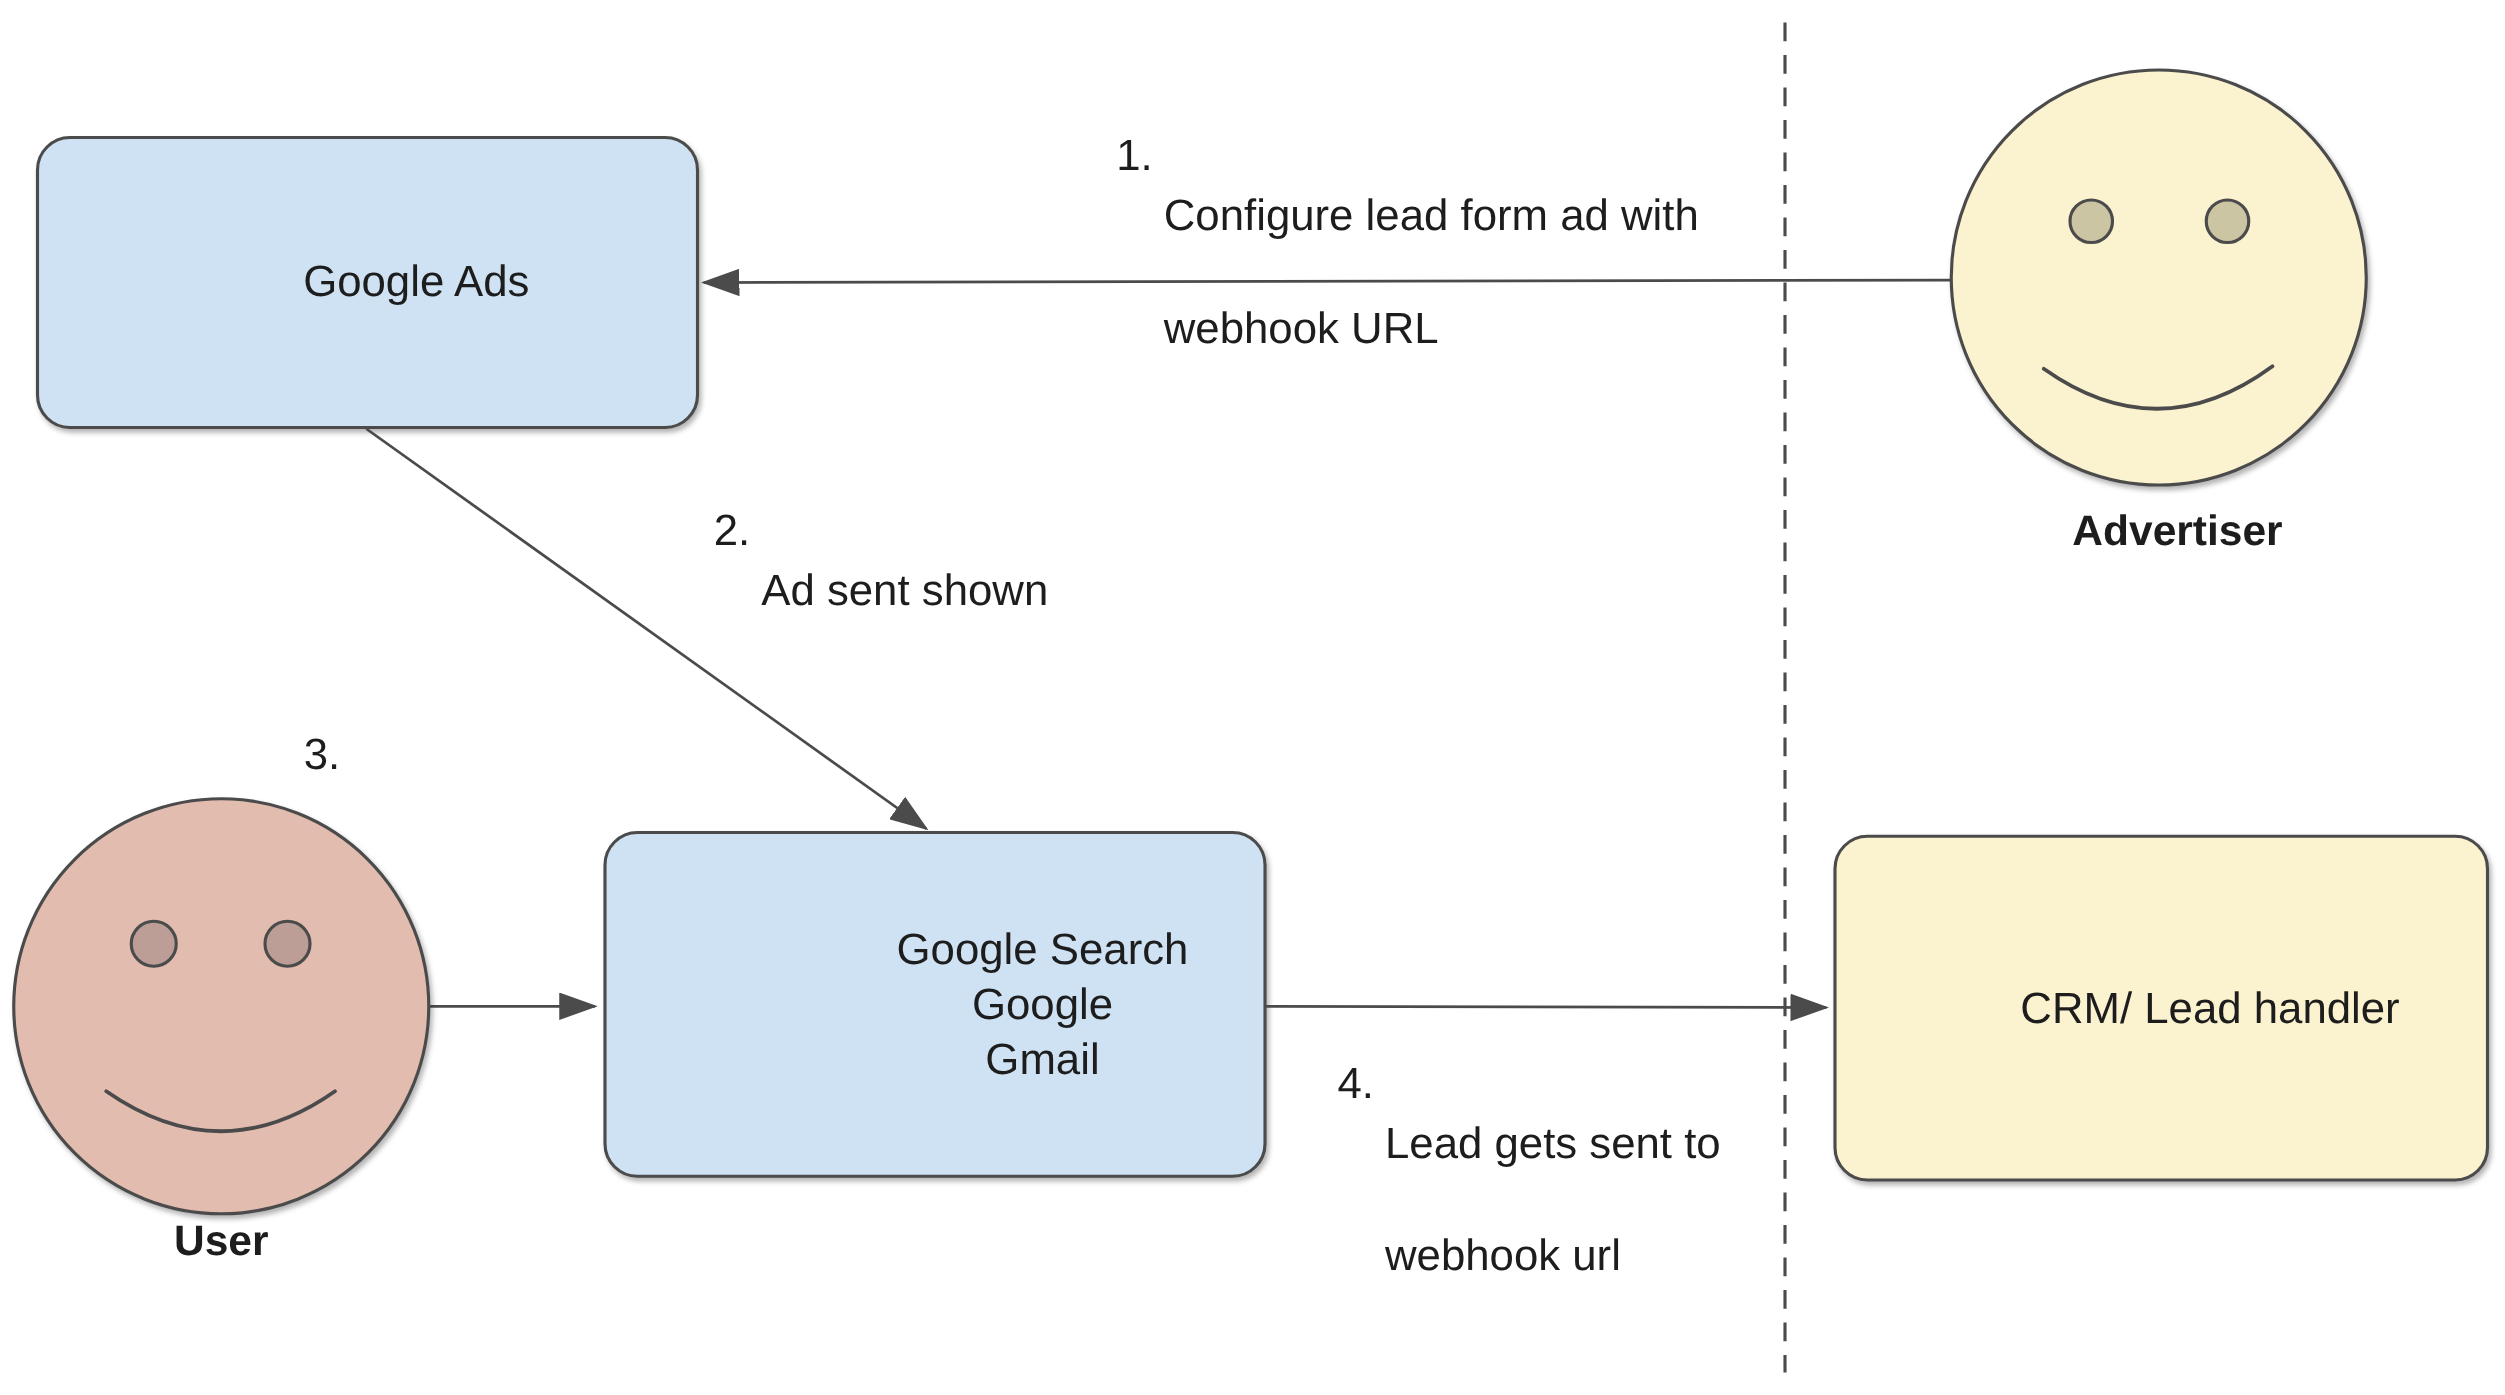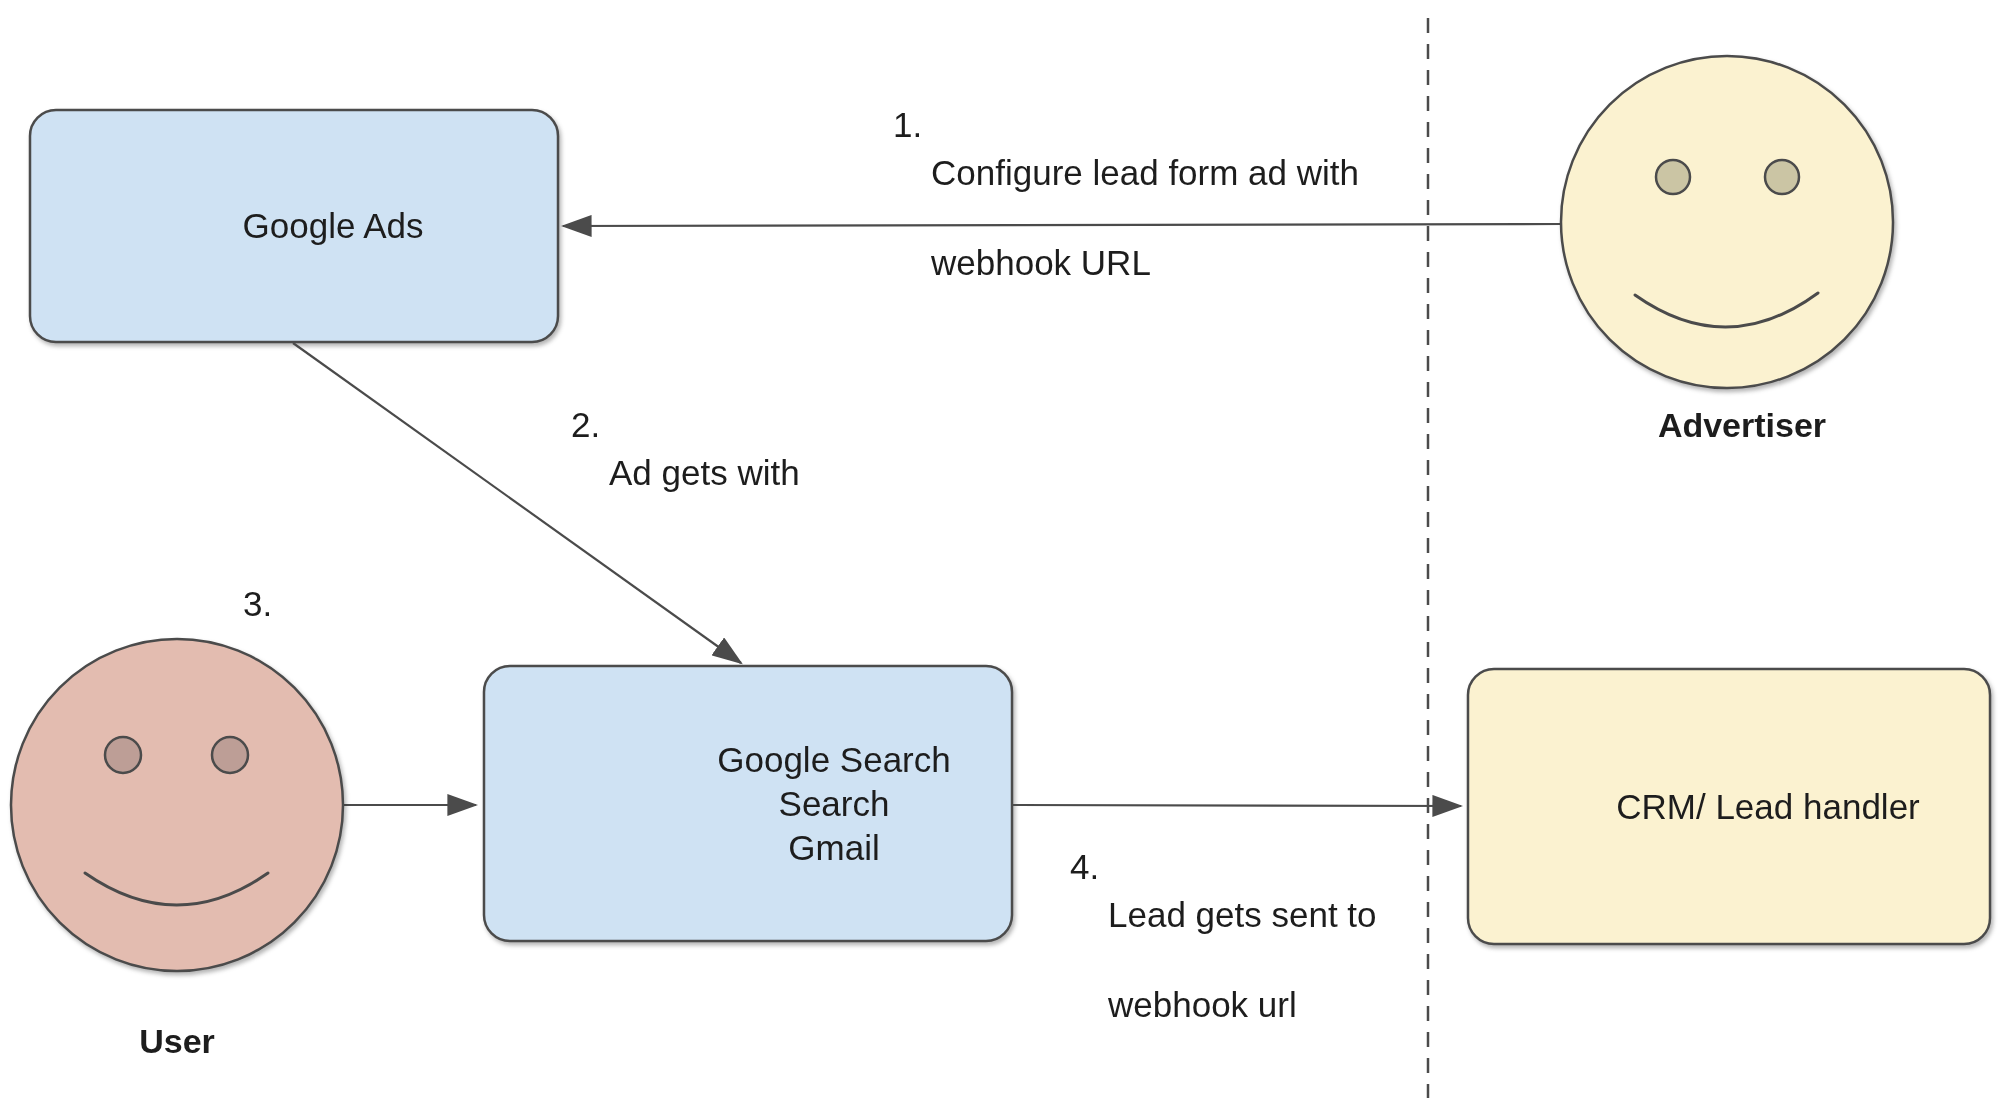--- a/index.html
+++ b/index.html
@@ -62,21 +62,21 @@
   .lbl-ads      { left: 30px;   top: 110px; width: 528px; height: 232px; }
   .lbl-surfaces { left: 484px;  top: 666px; width: 528px; height: 275px; padding-left: 47px; }
   .lbl-crm      { left: 1468px; top: 669px; width: 522px; height: 275px; }
   .actor-label {
     font-size: 34px;
     font-weight: 700;
     line-height: 42px;
     text-align: center;
   }
   .lbl-advertiser { left: 1567px; top: 404px; width: 350px; }
-  .lbl-user       { left: 2px;    top: 1020px; width: 350px; }
+  .lbl-user       { left: 2px;    top: 972px; width: 350px; }
   .step {
     display: flex;
     font-size: 35px;
     line-height: 42px;
     white-space: nowrap;
   }
   .step .num {
     flex: 0 0 auto;
     width: 38px;
   }
@@ -125,42 +125,42 @@
       <circle cx="230" cy="755" r="18" class="shape" fill="#bd9e96" stroke="#4b4b4b"></circle>
       <path d="M85 873 Q177 937 268 873" class="smile" stroke="#4b4b4b"></path>
     </g>
   </svg>
 
   <div class="overlay box-label lbl-ads">Google Ads</div>
 
   <div class="overlay box-label lbl-surfaces">
     <span class="stack">
       <span>Google Search</span>
-      <span>Search</span>
+      <span>Google</span>
       <span>Gmail</span>
     </span>
   </div>
 
   <div class="overlay box-label lbl-crm">CRM/ Lead handler</div>
 
   <div class="overlay actor-label lbl-advertiser">Advertiser</div>
   <div class="overlay actor-label lbl-user">User</div>
 
   <div class="overlay step step-1">
     <span class="num">1.</span>
     <span class="txt">
       <span>Configure lead form ad with</span>
       <span>webhook URL</span>
     </span>
   </div>
 
   <div class="overlay step step-2">
     <span class="num">2.</span>
     <span class="txt">
-      <span>Ad gets with</span>
+      <span>Ad sent shown</span>
     </span>
   </div>
 
   <div class="overlay step step-3">
     <span class="num">3.</span>
   </div>
 
   <div class="overlay step step-4">
     <span class="num">4.</span>
     <span class="txt">

